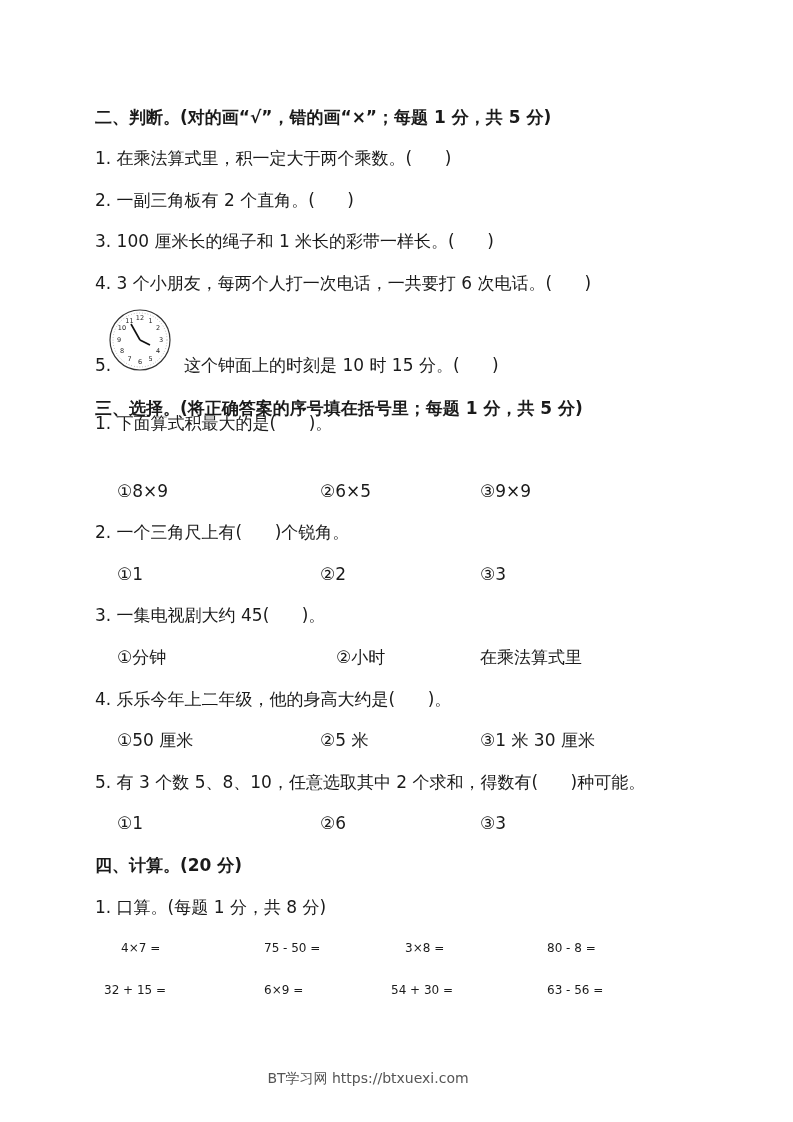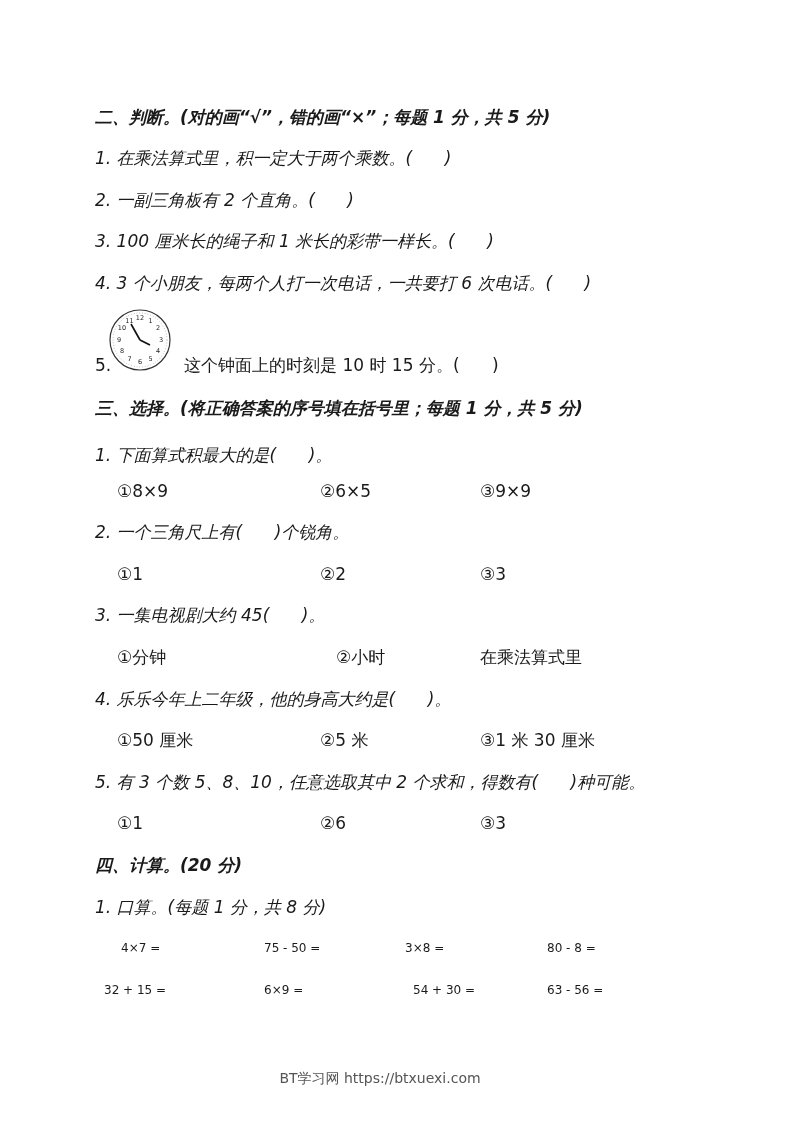--- a/index.html
+++ b/index.html
@@ -4,32 +4,31 @@
 <style>
   html, body { margin: 0; padding: 0; background: #ffffff; }
   body {
     width: 793px; height: 1122px; position: relative; overflow: hidden;
     font-family: "DejaVu Sans", "Liberation Sans", sans-serif;
     color: #1a1a1a;
   }
   .line {
     position: absolute; left: 95px; font-size: 17px; line-height: 22px;
     white-space: pre;
-    font-style: italic;
   }
   .heading { font-weight: bold; font-size: 17px; }
   .opt { position: absolute; font-size: 17px; line-height: 22px; white-space: pre; }
   .calc { position: absolute; font-size: 12px; line-height: 22px; white-space: pre; }
   .clock {
     position: absolute; left: 108px; top: 308px; width: 64px; height: 64px;
   }
   .q5 { position: absolute; left: 95px; top: 354px; font-size: 17px; line-height: 22px; white-space: pre; }
   .q5text { position: absolute; left: 184px; top: 354px; font-size: 17px; line-height: 22px; white-space: pre; text-align: center; }
   .footer {
-    position: absolute; top: 1070px; left: 16px; width: 728px; text-align: center;
+    position: absolute; top: 1070px; left: 4px; width: 728px; text-align: center;
     font-size: 14px; color: #555555; font-family: "DejaVu Sans", sans-serif;
   }
 </style>
 </head>
 <body>
 
 <div class="line heading" style="top:106px">二、判断。(对的画“√”，错的画“×”；每题 1 分，共 5 分)</div>
 <div class="line" style="top:147px">1. 在乘法算式里，积一定大于两个乘数。(      )</div>
 <div class="line" style="top:189px">2. 一副三角板有 2 个直角。(      )</div>
 <div class="line" style="top:230px">3. 100 厘米长的绳子和 1 米长的彩带一样长。(      )</div>
@@ -53,21 +52,21 @@
     <text x="14" y="22">10</text>
     <text x="21.5" y="14.5">11</text>
   </g>
   <line x1="32" y1="32" x2="23" y2="16" stroke="#111" stroke-width="1.6"></line>
   <line x1="32" y1="32" x2="42" y2="37" stroke="#111" stroke-width="1.8"></line>
 </svg>
 <div class="q5text">这个钟面上的时刻是 10 时 15 分。(      )</div>
 
 <div class="line heading" style="top:397px">三、选择。(将正确答案的序号填在括号里；每题 1 分，共 5 分)</div>
 
-<div class="line" style="top:444px">1. 下面算式积最大的是(      )。</div>
+<div class="line" style="top:412px">1. 下面算式积最大的是(      )。</div>
 <div class="opt" style="top:480px;left:117px">①8×9</div>
 <div class="opt" style="top:480px;left:320px">②6×5</div>
 <div class="opt" style="top:480px;left:480px">③9×9</div>
 
 <div class="line" style="top:521px">2. 一个三角尺上有(      )个锐角。</div>
 <div class="opt" style="top:563px;left:117px">①1</div>
 <div class="opt" style="top:563px;left:320px">②2</div>
 <div class="opt" style="top:563px;left:480px">③3</div>
 
 <div class="line" style="top:604px">3. 一集电视剧大约 45(      )。</div>
@@ -88,16 +87,16 @@
 <div class="line heading" style="top:854px">四、计算。(20 分)</div>
 <div class="line" style="top:896px">1. 口算。(每题 1 分，共 8 分)</div>
 
 <div class="calc" style="top:937px;left:121px">4×7 =</div>
 <div class="calc" style="top:937px;left:264px">75 - 50 =</div>
 <div class="calc" style="top:937px;left:405px">3×8 =</div>
 <div class="calc" style="top:937px;left:547px">80 - 8 =</div>
 
 <div class="calc" style="top:979px;left:104px">32 + 15 =</div>
 <div class="calc" style="top:979px;left:264px">6×9 =</div>
-<div class="calc" style="top:979px;left:413px">54 + 30 =</div>
+<div class="calc" style="top:979px;left:391px">54 + 30 =</div>
 <div class="calc" style="top:979px;left:547px">63 - 56 =</div>
 
 <div class="footer">BT学习网 https://btxuexi.com</div>
 
 </body></html>

